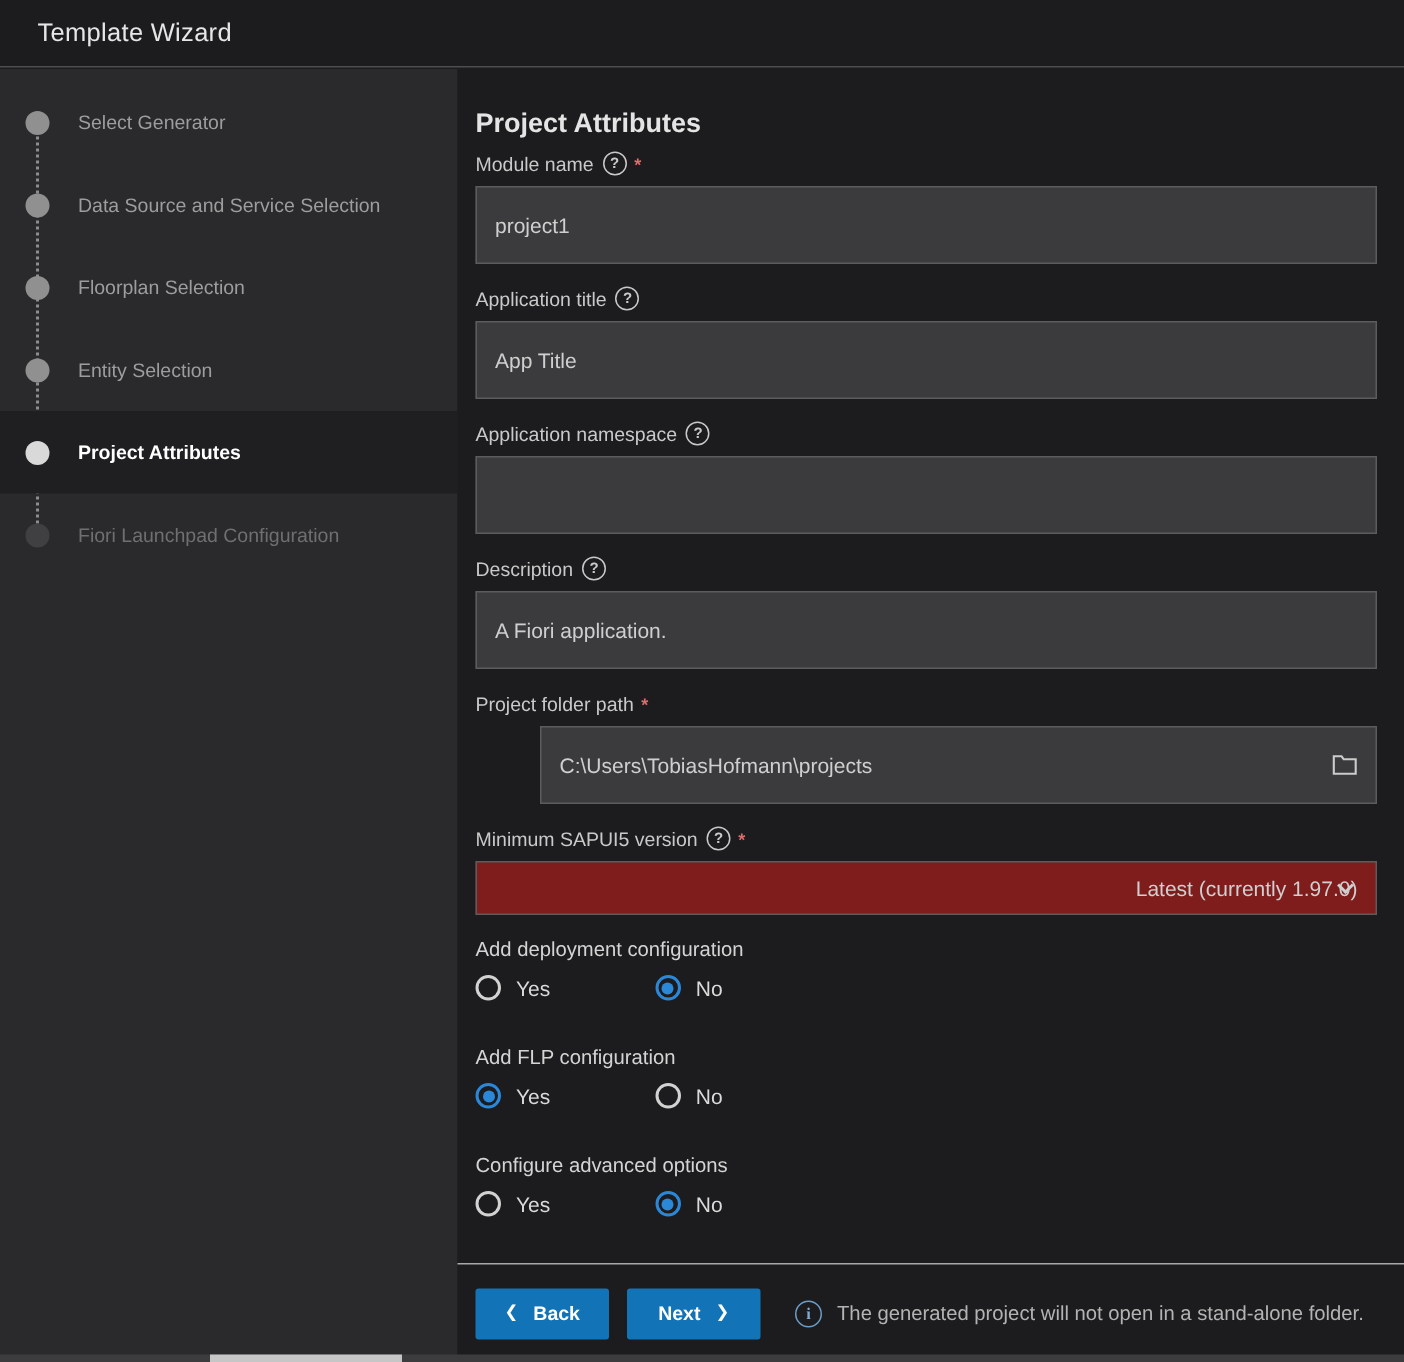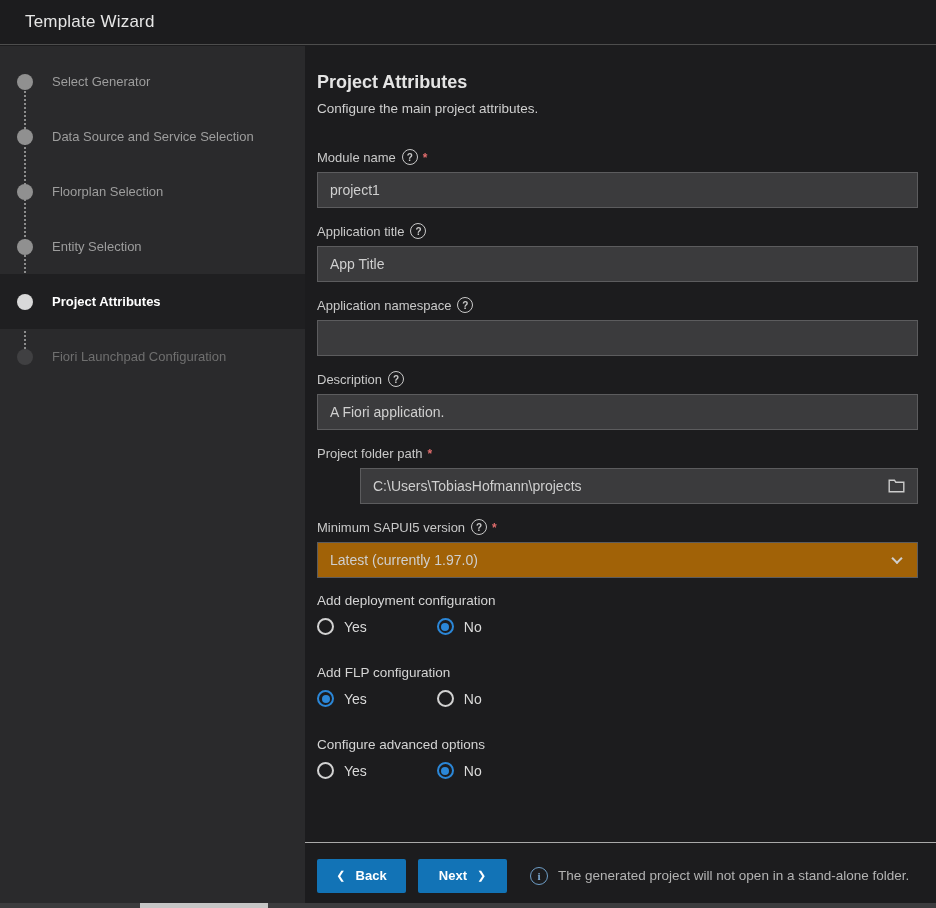--- a/index.html
+++ b/index.html
@@ -30,27 +30,27 @@
   .main h2 { font-size:18px; font-weight:bold; color:#e4e4e4; margin-bottom:8px; }
   .subtitle { font-size:13.5px; color:#cfcfcf; margin-bottom:33px; }
 
   .field { margin-bottom:15px; }
   .label-row { display:flex; align-items:center; gap:6px; margin-bottom:7px; height:16px; }
   .label-row label { font-size:13px; color:#c9c9c9; }
   .help { display:inline-flex; align-items:center; justify-content:center; width:16px; height:16px;
           border:1.5px solid #c9c9c9; border-radius:50%; font-size:10px; font-weight:bold; color:#c9c9c9; cursor:pointer; }
   .req { color:#e06c6c; font-size:12px; font-weight:bold; margin-left:-1px; padding-top:2px; }
 
-  .tinput { width:100%; height:36px; background:#3b3b3d; border:1px solid #5c5c5e; color:#cfcfcf;
+  .tinput { width:100%; height:52px; background:#3b3b3d; border:1px solid #5c5c5e; color:#cfcfcf;
             font-size:14px; padding:0 12px; font-family:inherit; outline:none; }
   .input-wrap { position:relative;padding-left:43px; }
   .folder-btn { position:absolute; right:11px; top:50%; transform:translateY(-50%); background:none; border:none;
                 cursor:pointer; display:flex; padding:2px; }
-  .selectbox { position:relative; width:100%; height:36px; background:#a16207; border:1px solid #5c5c5e;
-               display:flex; align-items:center; padding:0 12px; font-size:14px; color:#cfcfcf; cursor:pointer; }
+  .selectbox { position:relative; width:100%; height:36px; background:#7f1d1d; border:1px solid #5c5c5e;
+               display:flex; align-items:center; padding:0 12px; font-size:14px; color:#cfcfcf; cursor:pointer;justify-content:flex-end; }
   .chev { position:absolute; right:16px; top:50%; width:8px; height:8px; border-right:2px solid #cfcfcf;
           border-bottom:2px solid #cfcfcf; transform:translateY(-70%) rotate(45deg); }
 
   .radio-group { margin-bottom:30px; }
   .radio-group:first-of-type { margin-top:7px; }
   .rg-label { font-size:13.5px; color:#d4d4d4; margin-bottom:10px; }
   .rg-options { display:flex; align-items:center;gap:42px; }
   .option { display:flex; align-items:center; gap:10px; margin-right:28px; cursor:pointer; }
   .radio { width:17px; height:17px; border:2px solid #d2d2d2; border-radius:50%; position:relative; }
   .radio.checked { border-color:#2b87d8; }
@@ -108,21 +108,20 @@
       <span class="step-label">Project Attributes</span>
     </div>
     <div class="step upcoming">
       <span class="dot"></span>
       <span class="step-label">Fiori Launchpad Configuration</span>
     </div>
   </div>
 
   <div class="main">
     <h2>Project Attributes</h2>
-    <div class="subtitle">Configure the main project attributes.</div>
 
     <div class="field">
       <div class="label-row">
         <label>Module name</label>
         <span class="help">?</span>
         <span class="req">*</span>
       </div>
       <input class="tinput" type="text" value="project1" style="">
     </div>
 

